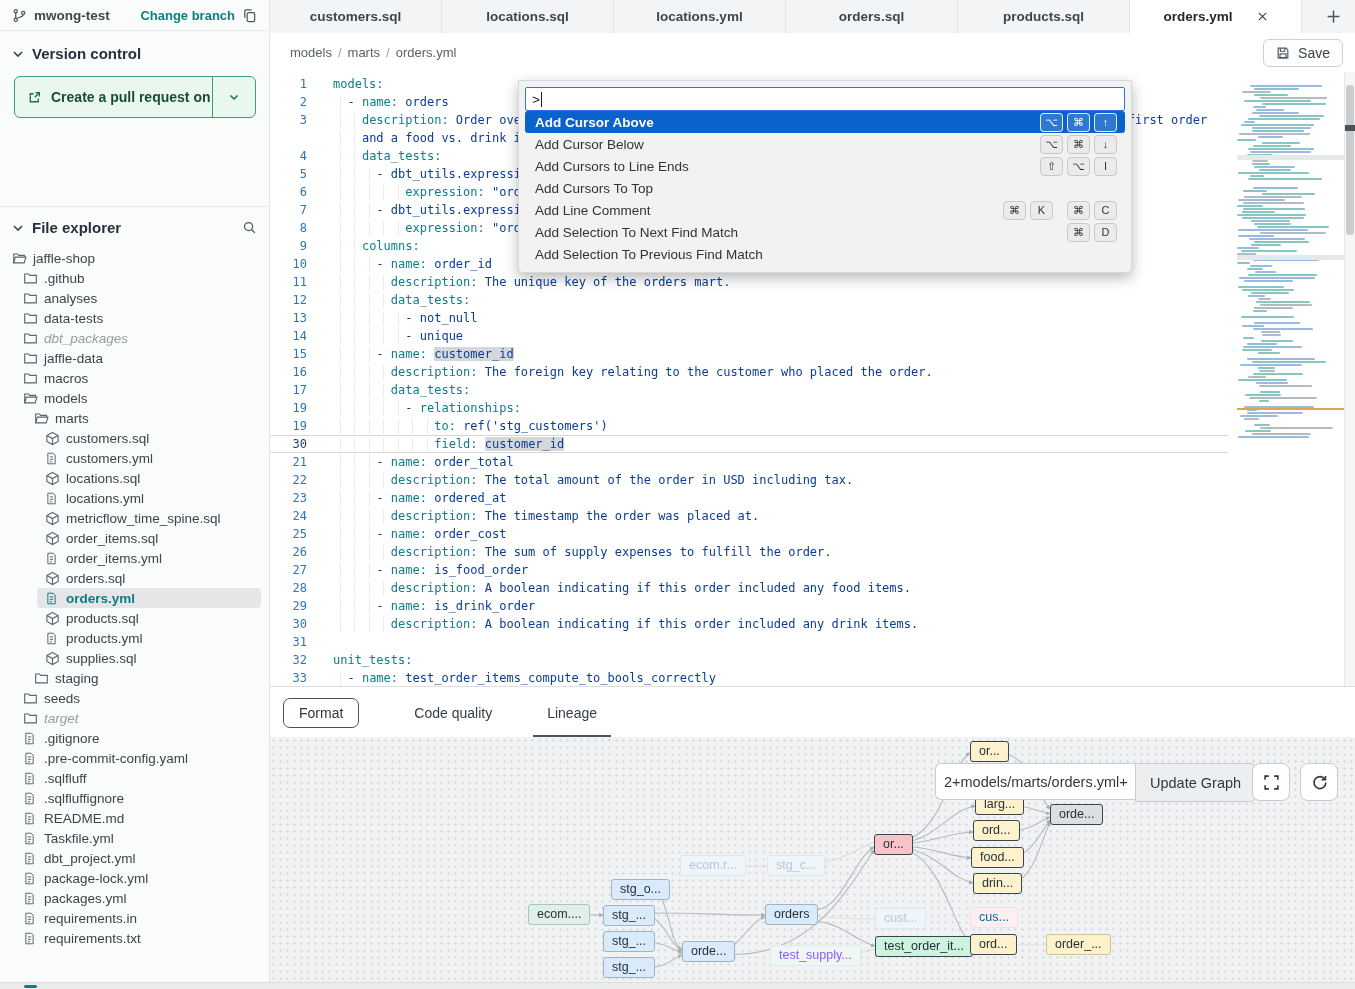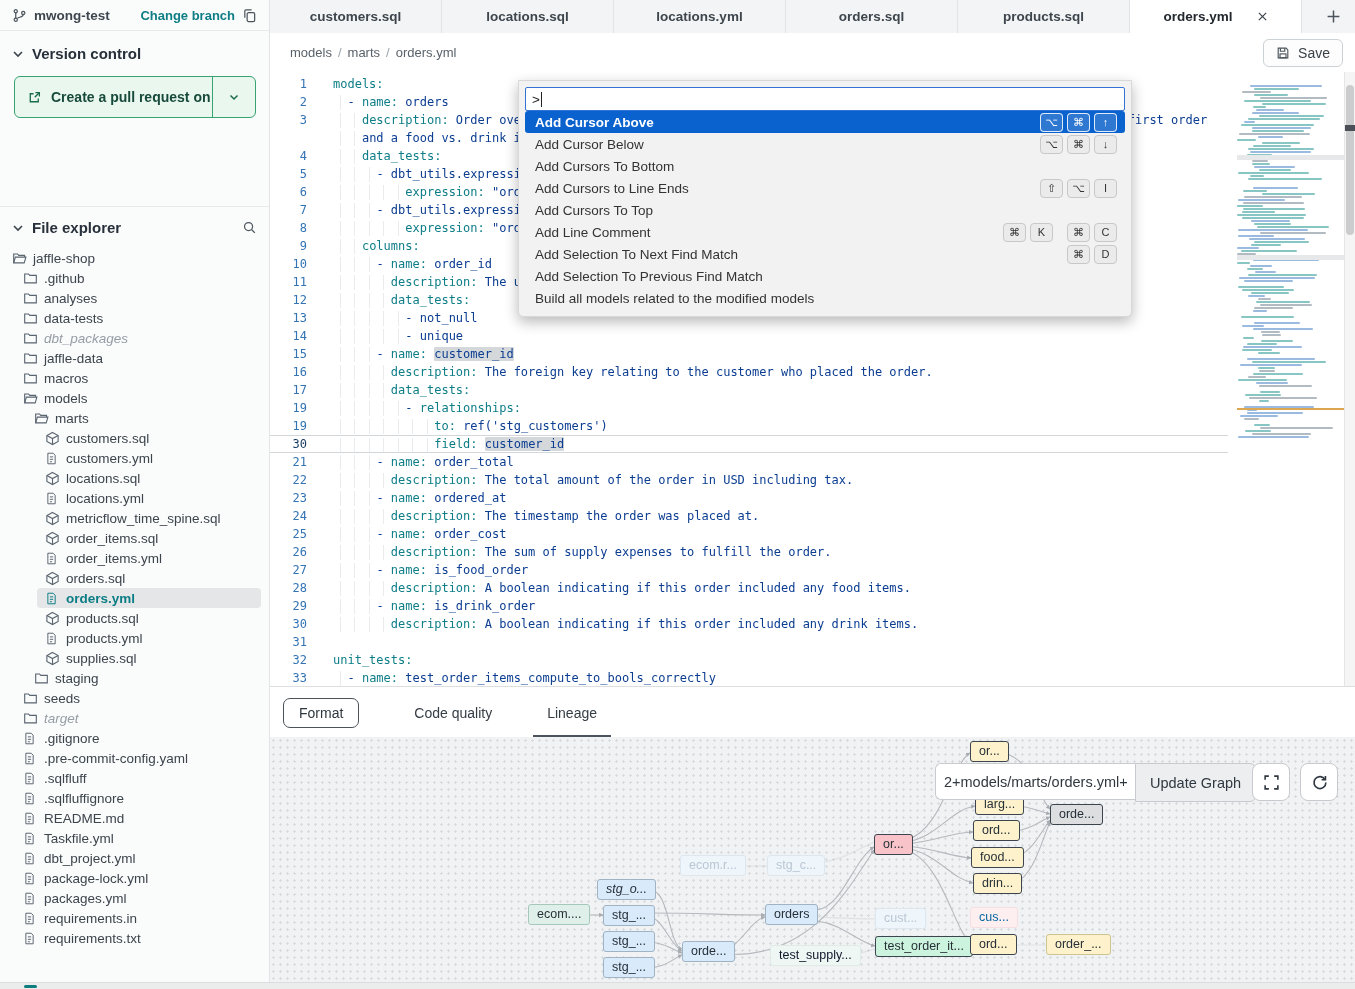--- a/index.html
+++ b/index.html
@@ -90,21 +90,21 @@
   .nd{position:absolute;font-size:12.5px;color:#273038;padding:2px 8px 3px 8px;border-radius:3px;border:1px solid #9fb3c5;
       background:#d9eafa;white-space:nowrap;cursor:pointer;z-index:2}
   .v-mint{background:#def0e9;border-color:#a5c8ba}
   .v-mint-hl{background:#ccf3dd;border-color:#3c454d;border-width:1.5px}
   .v-pink-hl{background:#f8c4ca;border-color:#3c454d;border-width:1.5px}
   .v-yellow-hl{background:#fdf2cb;border-color:#3c454d;border-width:1.5px}
   .v-yellow{background:#fdf2cb;border-color:#cfc392}
   .v-gray-hl{background:#dcdee0;border-color:#3c454d;border-width:1.5px}
   .v-faded-blue{background:#eef5fb;border-color:#dde7ef;color:#bac7d3}
   .v-faded-pink{background:#fdeef0;border-color:#f6dfe2;color:#0369a1}
-  .v-faded-mint{background:#eef7f3;border-color:#e0ebe6;color:#0f172a}
+  .v-faded-mint{background:#eef7f3;border-color:#e0ebe6;color:#8b5cf6}
   .lin-controls{position:absolute;left:665px;top:26px;display:flex;z-index:5}
   .sel-input{width:183px;height:35px;background:#fff;border:1px solid #c7cbcf;border-right:none;border-radius:6px 0 0 6px;
              padding:0 8px;font-size:14.5px;color:#30383f;display:flex;align-items:center;white-space:nowrap;overflow:hidden}
   .upd-btn{height:37px;padding:0 14px;background:#eceef0;border:1px solid #c7cbcf;border-radius:0 6px 6px 0;
            font-size:14.5px;color:#2f3740;display:flex;align-items:center;cursor:pointer}
   .sq-btn{position:absolute;top:26px;width:36px;height:36px;background:#fff;border:1px solid #c7cbcf;border-radius:8px;
           display:flex;align-items:center;justify-content:center;cursor:pointer;z-index:5}
   .bottom-strip{position:absolute;left:0;top:982px;right:0;height:7px;background:#ebecec;border-top:1px solid #dbdddf}
   .strip-accent{position:absolute;left:24px;top:2px;width:13px;height:3px;background:#0e7d7d;border-radius:2px}
 </style>
@@ -876,24 +876,20 @@
             <span>Add Cursor Below</span>
             <span class="pal-keys">
               <span class="kgroup">
                 <span class="key">⌥</span>
                 <span class="key">⌘</span>
                 <span class="key">↓</span>
               </span>
             </span>
           </div>
           <div class="pal-row">
-            <span>Add Cursors To Bottom</span>
-            <span class="pal-keys"></span>
-          </div>
-          <div class="pal-row">
             <span>Add Cursors to Line Ends</span>
             <span class="pal-keys">
               <span class="kgroup">
                 <span class="key">⇧</span>
                 <span class="key">⌥</span>
                 <span class="key">I</span>
               </span>
             </span>
           </div>
           <div class="pal-row">
@@ -919,24 +915,20 @@
               <span class="kgroup">
                 <span class="key">⌘</span>
                 <span class="key">D</span>
               </span>
             </span>
           </div>
           <div class="pal-row">
             <span>Add Selection To Previous Find Match</span>
             <span class="pal-keys"></span>
           </div>
-          <div class="pal-row">
-            <span>Build all models related to the modified models</span>
-            <span class="pal-keys"></span>
-          </div>
         </div>
     </div>
   </div>
 
   <div class="panel">
     <button class="fmt-btn">Format</button>
     <div id="ptabs" style="display:flex;height:51px;align-items:center">
         <div class="ptab">Code quality</div>
         <div class="ptab active">Lineage</div>
       </div>
@@ -972,21 +964,21 @@
         <path d="M692 211 C695 210,697 209,700 208" fill="none" stroke="#b5b9be" stroke-width="1.1" marker-end="url(#ah)"></path>
         <path d="M740 208 C753 208,763 208,776 208" fill="none" stroke="#b5b9be" stroke-width="1.1" opacity="0.3"></path>
         <path d="M733 16 C762 22,768 60,780 72" fill="none" stroke="#b5b9be" stroke-width="1.1" marker-end="url(#ah)"></path>
         <path d="M740 68 C760 69,768 74,780 77" fill="none" stroke="#b5b9be" stroke-width="1.1" marker-end="url(#ah)"></path>
         <path d="M740 95 C760 93,768 85,780 80" fill="none" stroke="#b5b9be" stroke-width="1.1" marker-end="url(#ah)"></path>
         <path d="M742 121 C762 117,770 96,780 83" fill="none" stroke="#b5b9be" stroke-width="1.1" marker-end="url(#ah)"></path>
         <path d="M742 147 C764 141,772 102,780 85" fill="none" stroke="#b5b9be" stroke-width="1.1" marker-end="url(#ah)"></path>
       </svg>
     <div id="nodes">
         <div class="nd v-mint" style="left: 258px; top: 167px;">ecom....</div>
-        <div class="nd " style="left: 327px; top: 142px; font-style: italic;">stg_o...</div>
+        <div class="nd " style="left: 341px; top: 142px;">stg_o...</div>
         <div class="nd " style="left: 333px; top: 168px;">stg_...</div>
         <div class="nd " style="left: 333px; top: 194px;">stg_...</div>
         <div class="nd " style="left: 333px; top: 220px;">stg_...</div>
         <div class="nd " style="left: 412px; top: 204px;">orde...</div>
         <div class="nd " style="left: 495px; top: 167px;">orders</div>
         <div class="nd v-faded-blue" style="left: 410px; top: 118px;">ecom.r...</div>
         <div class="nd v-faded-blue" style="left: 497px; top: 118px;">stg_c...</div>
         <div class="nd v-pink-hl" style="left: 604px; top: 97px;">or...</div>
         <div class="nd v-faded-blue" style="left: 605px; top: 171px;">cust...</div>
         <div class="nd v-mint-hl" style="left: 605px; top: 199px;">test_order_it...</div>

